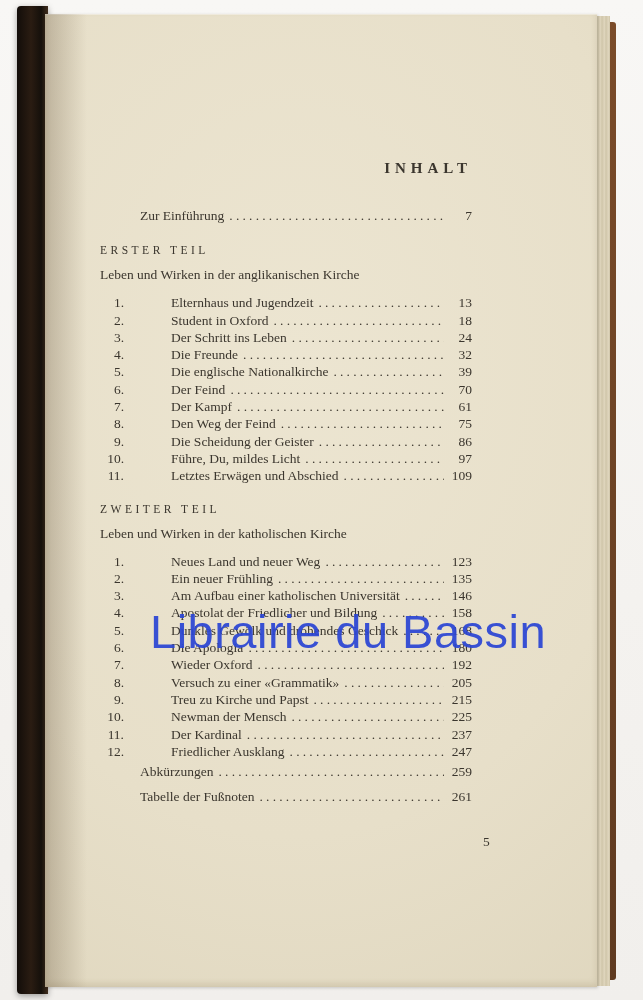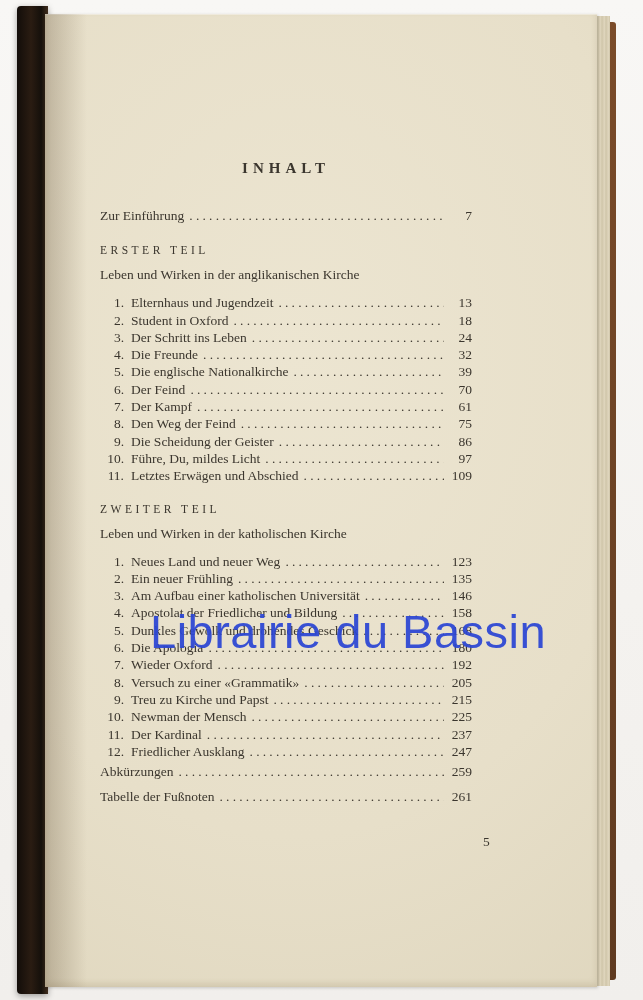--- a/index.html
+++ b/index.html
@@ -32,28 +32,28 @@
   .gutter {
     position:absolute; left:0; top:0; bottom:0; width:42px;
     background:linear-gradient(90deg, rgba(70,50,25,.26), rgba(70,50,25,0));
   }
   .content {
     position:absolute; left:55px; top:146px; width:372px;
     color:#3b362e;
   }
   .h1 {
     font-size:15px; font-weight:700; letter-spacing:5px;
-    text-align:center; margin:0 0 31px; line-height:16px;
+    text-align:right; margin:0 0 31px; line-height:16px;
   }
   .row {
     display:flex; align-items:baseline;
     height:17.3px; line-height:17.3px; font-size:13.5px;
   }
   .num { flex:none; width:24px; text-align:right; margin-right:7px; }
-  .t   { flex:none; white-space:nowrap; }
+  .t   { flex:none; white-space:nowrap;margin-left:40px; }
   .leader { flex:1 1 auto; overflow:hidden; white-space:nowrap; }
   .leader::after {
     content:"........................................................................................................";
     letter-spacing:3.2px; margin-left:5px; color:#3f3a31;
   }
   .pg { flex:none; width:28px; text-align:right; }
   .part-heading {
     text-align:left; font-size:11.5px; letter-spacing:3.5px;
     font-weight:400; margin:20px 0 9px; line-height:13px;
   }

